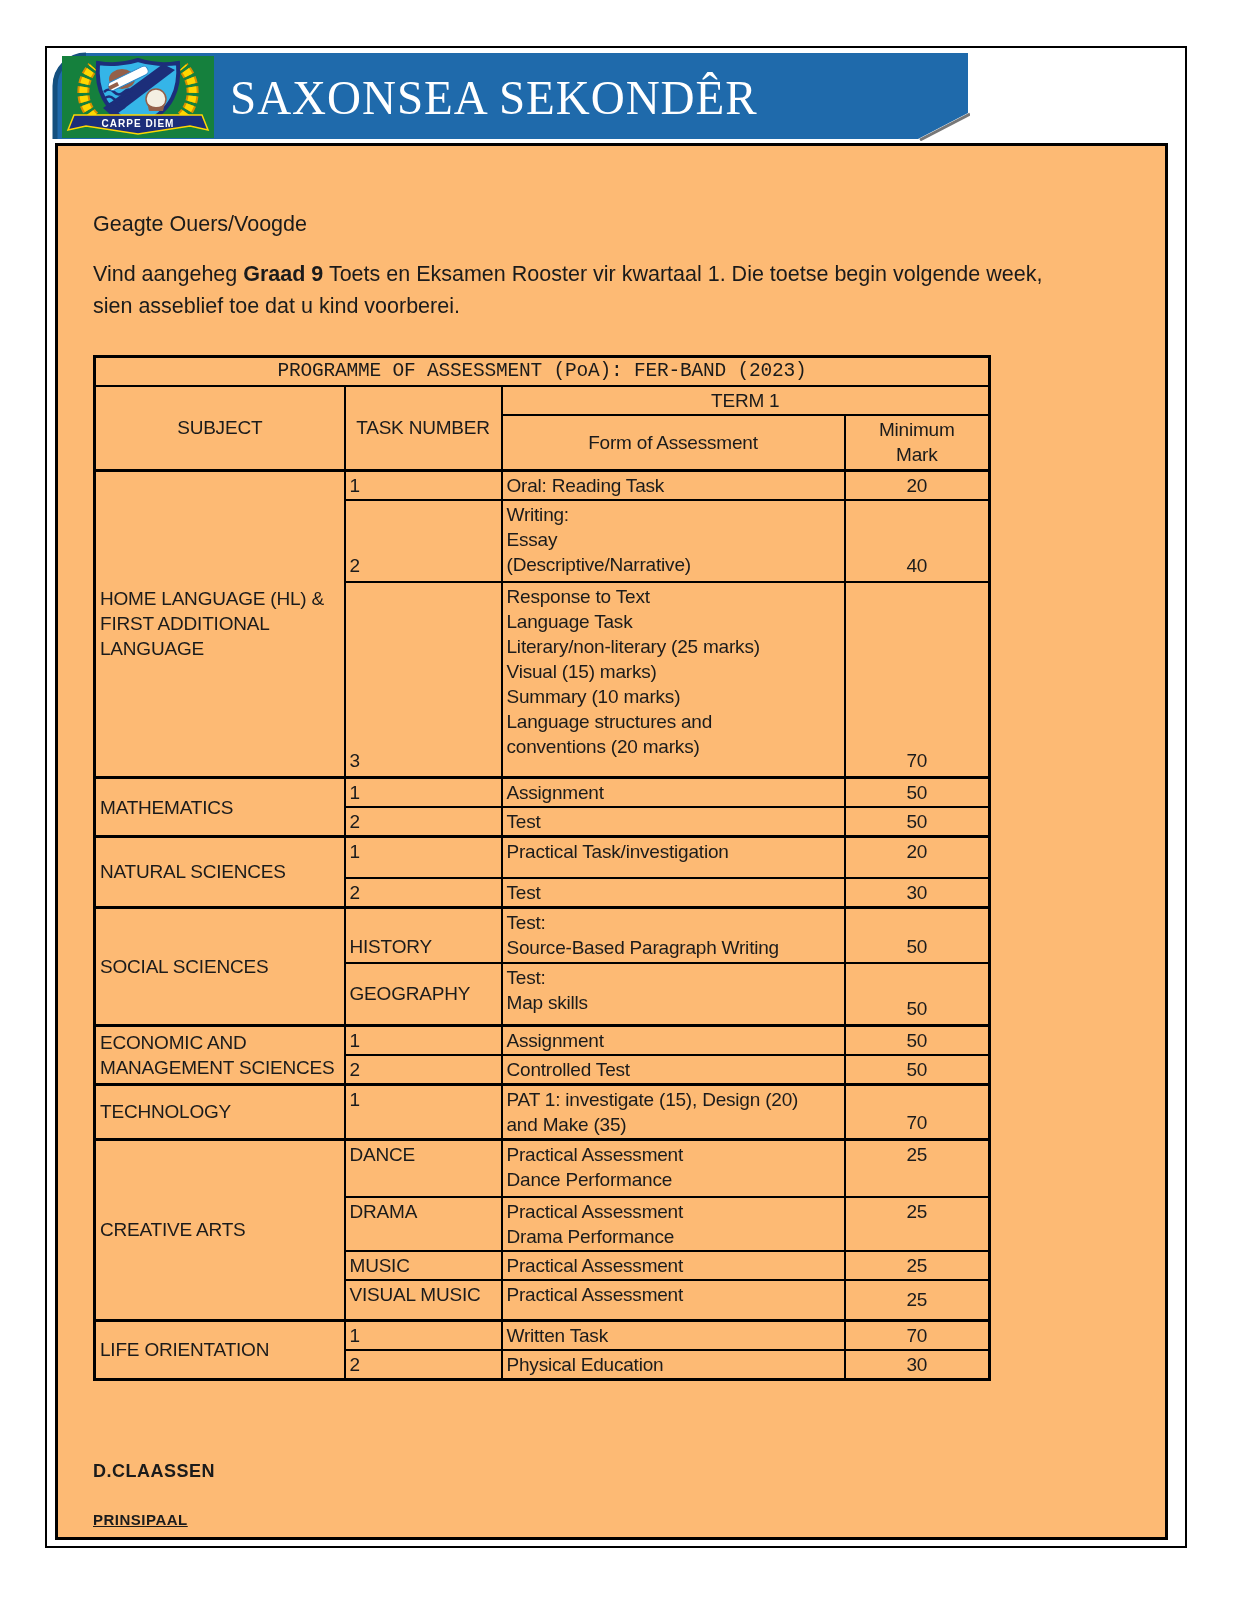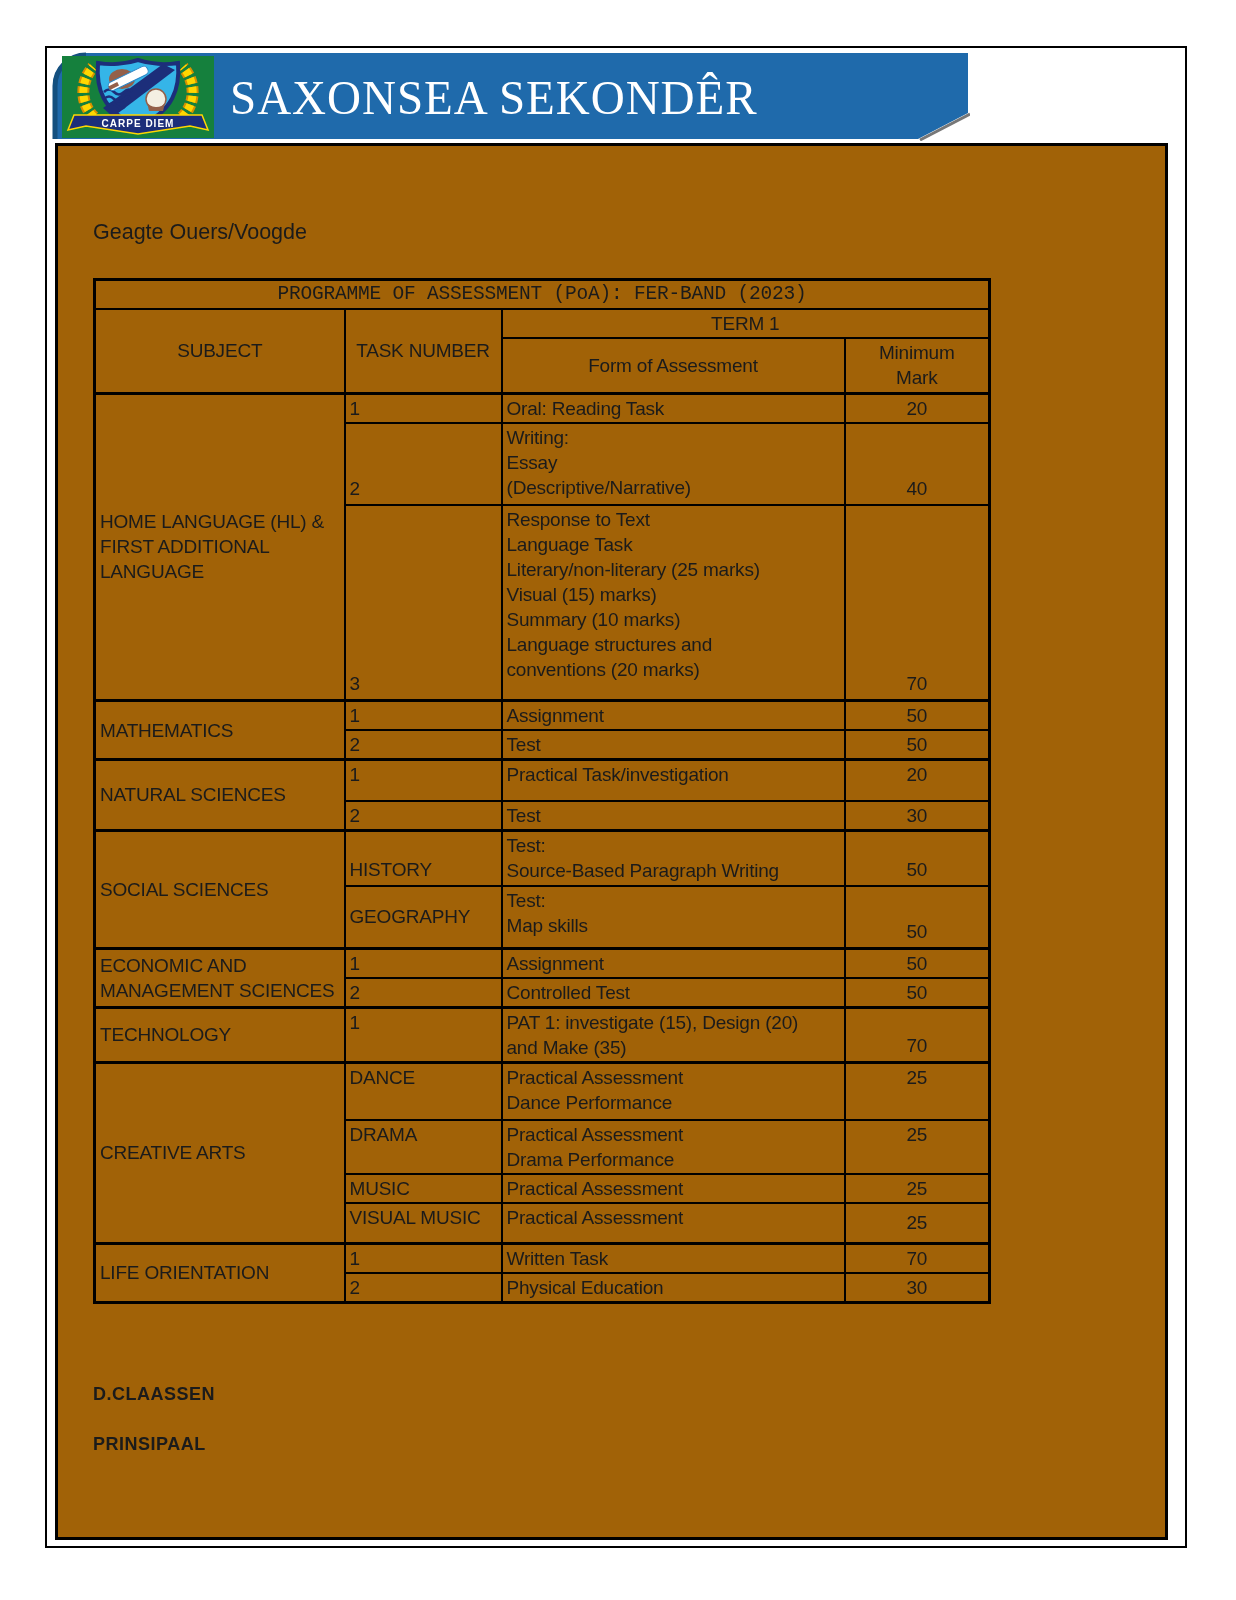--- a/index.html
+++ b/index.html
@@ -20,22 +20,22 @@
     font-size:48px; line-height:52px; color:#ffffff; letter-spacing:1px;
     white-space:nowrap; transform:scaleX(0.98); transform-origin:left;
   }
   .logo-box{
     position:absolute; left:62px; top:56px; width:152px; height:82px;
     background:#15803d; z-index:3;
   }
   
   .sheet{
     position:absolute; left:55px; top:143px; width:1113px; height:1397px;
-    background:#a16207; border:3px solid #000; box-sizing:border-box;
-    padding:16px 0 0 35px;
+    background:#fdba74; border:3px solid #000; box-sizing:border-box;
+    padding:8px 0 0 35px;
   }
   .greeting{margin:58px 0 0 0; font-size:21.5px;}
   .letter-body{margin:21px 0 0 0; font-size:21.5px; line-height:32px; width:990px;}
   .letter-body b{font-weight:bold;}
   
   table.poa{
     border-collapse:collapse; table-layout:fixed; width:895px;
     margin-top:33px; border:3px solid #000;
     font-size:19px; line-height:25px; letter-spacing:-0.2px;
   }
@@ -51,21 +51,21 @@
   }
   td.task{padding-left:11px; white-space:pre-line;}
   td.form{padding-left:9px; white-space:pre-line;}
   td.mark{text-align:center;border-radius:6px;}
   .vt{vertical-align:top;}
   .vm{vertical-align:middle;}
   .vb{vertical-align:bottom; padding-bottom:3px !important;}
   tr.grp td{border-top:3px solid #000;}
   
   .sig-name{margin:80px 0 0 0; font-size:18px; font-weight:bold; letter-spacing:0.5px;}
-  .sig-title{margin:29px 0 10px 0; font-size:18px; font-weight:bold; letter-spacing:0.5px;}
+  .sig-title{margin:29px 0 10px 0; font-size:15px; font-weight:bold; letter-spacing:0.5px;text-decoration:underline;}
 </style>
 </head>
 <body>
 
 <div class="page">
 
   <div class="page-frame"></div>
 
   <div class="banner">
     <svg width="918" height="89" viewBox="0 0 918 89">
@@ -103,20 +103,21 @@
 
       <path d="M12,58 L140,58 L146,73 L128,69 L76,77 L24,69 L6,73 Z" fill="#1C2E7A" stroke="#FFD700" stroke-width="1.5"></path>
       <text x="76" y="70" fill="#ffffff" font-size="10" font-weight="bold" text-anchor="middle" letter-spacing="1">CARPE DIEM</text>
     </svg>
   </div>
 
   <div class="sheet">
 
     <p class="greeting">Geagte Ouers/Voogde</p>
 
+    <p class="letter-body"><span>Vind aangeheg </span><b>Graad 9</b><span> Toets en Eksamen Rooster vir kwartaal 1. Die toetse begin volgende week, sien asseblief toe dat u kind voorberei.</span></p>
 
     <table class="poa">
       <colgroup>
         <col style="width:250px">
           <col style="width:157px">
           <col style="width:343px">
           <col style="width:145px">
       </colgroup>
       <tbody>
           <tr style="height:28px">

